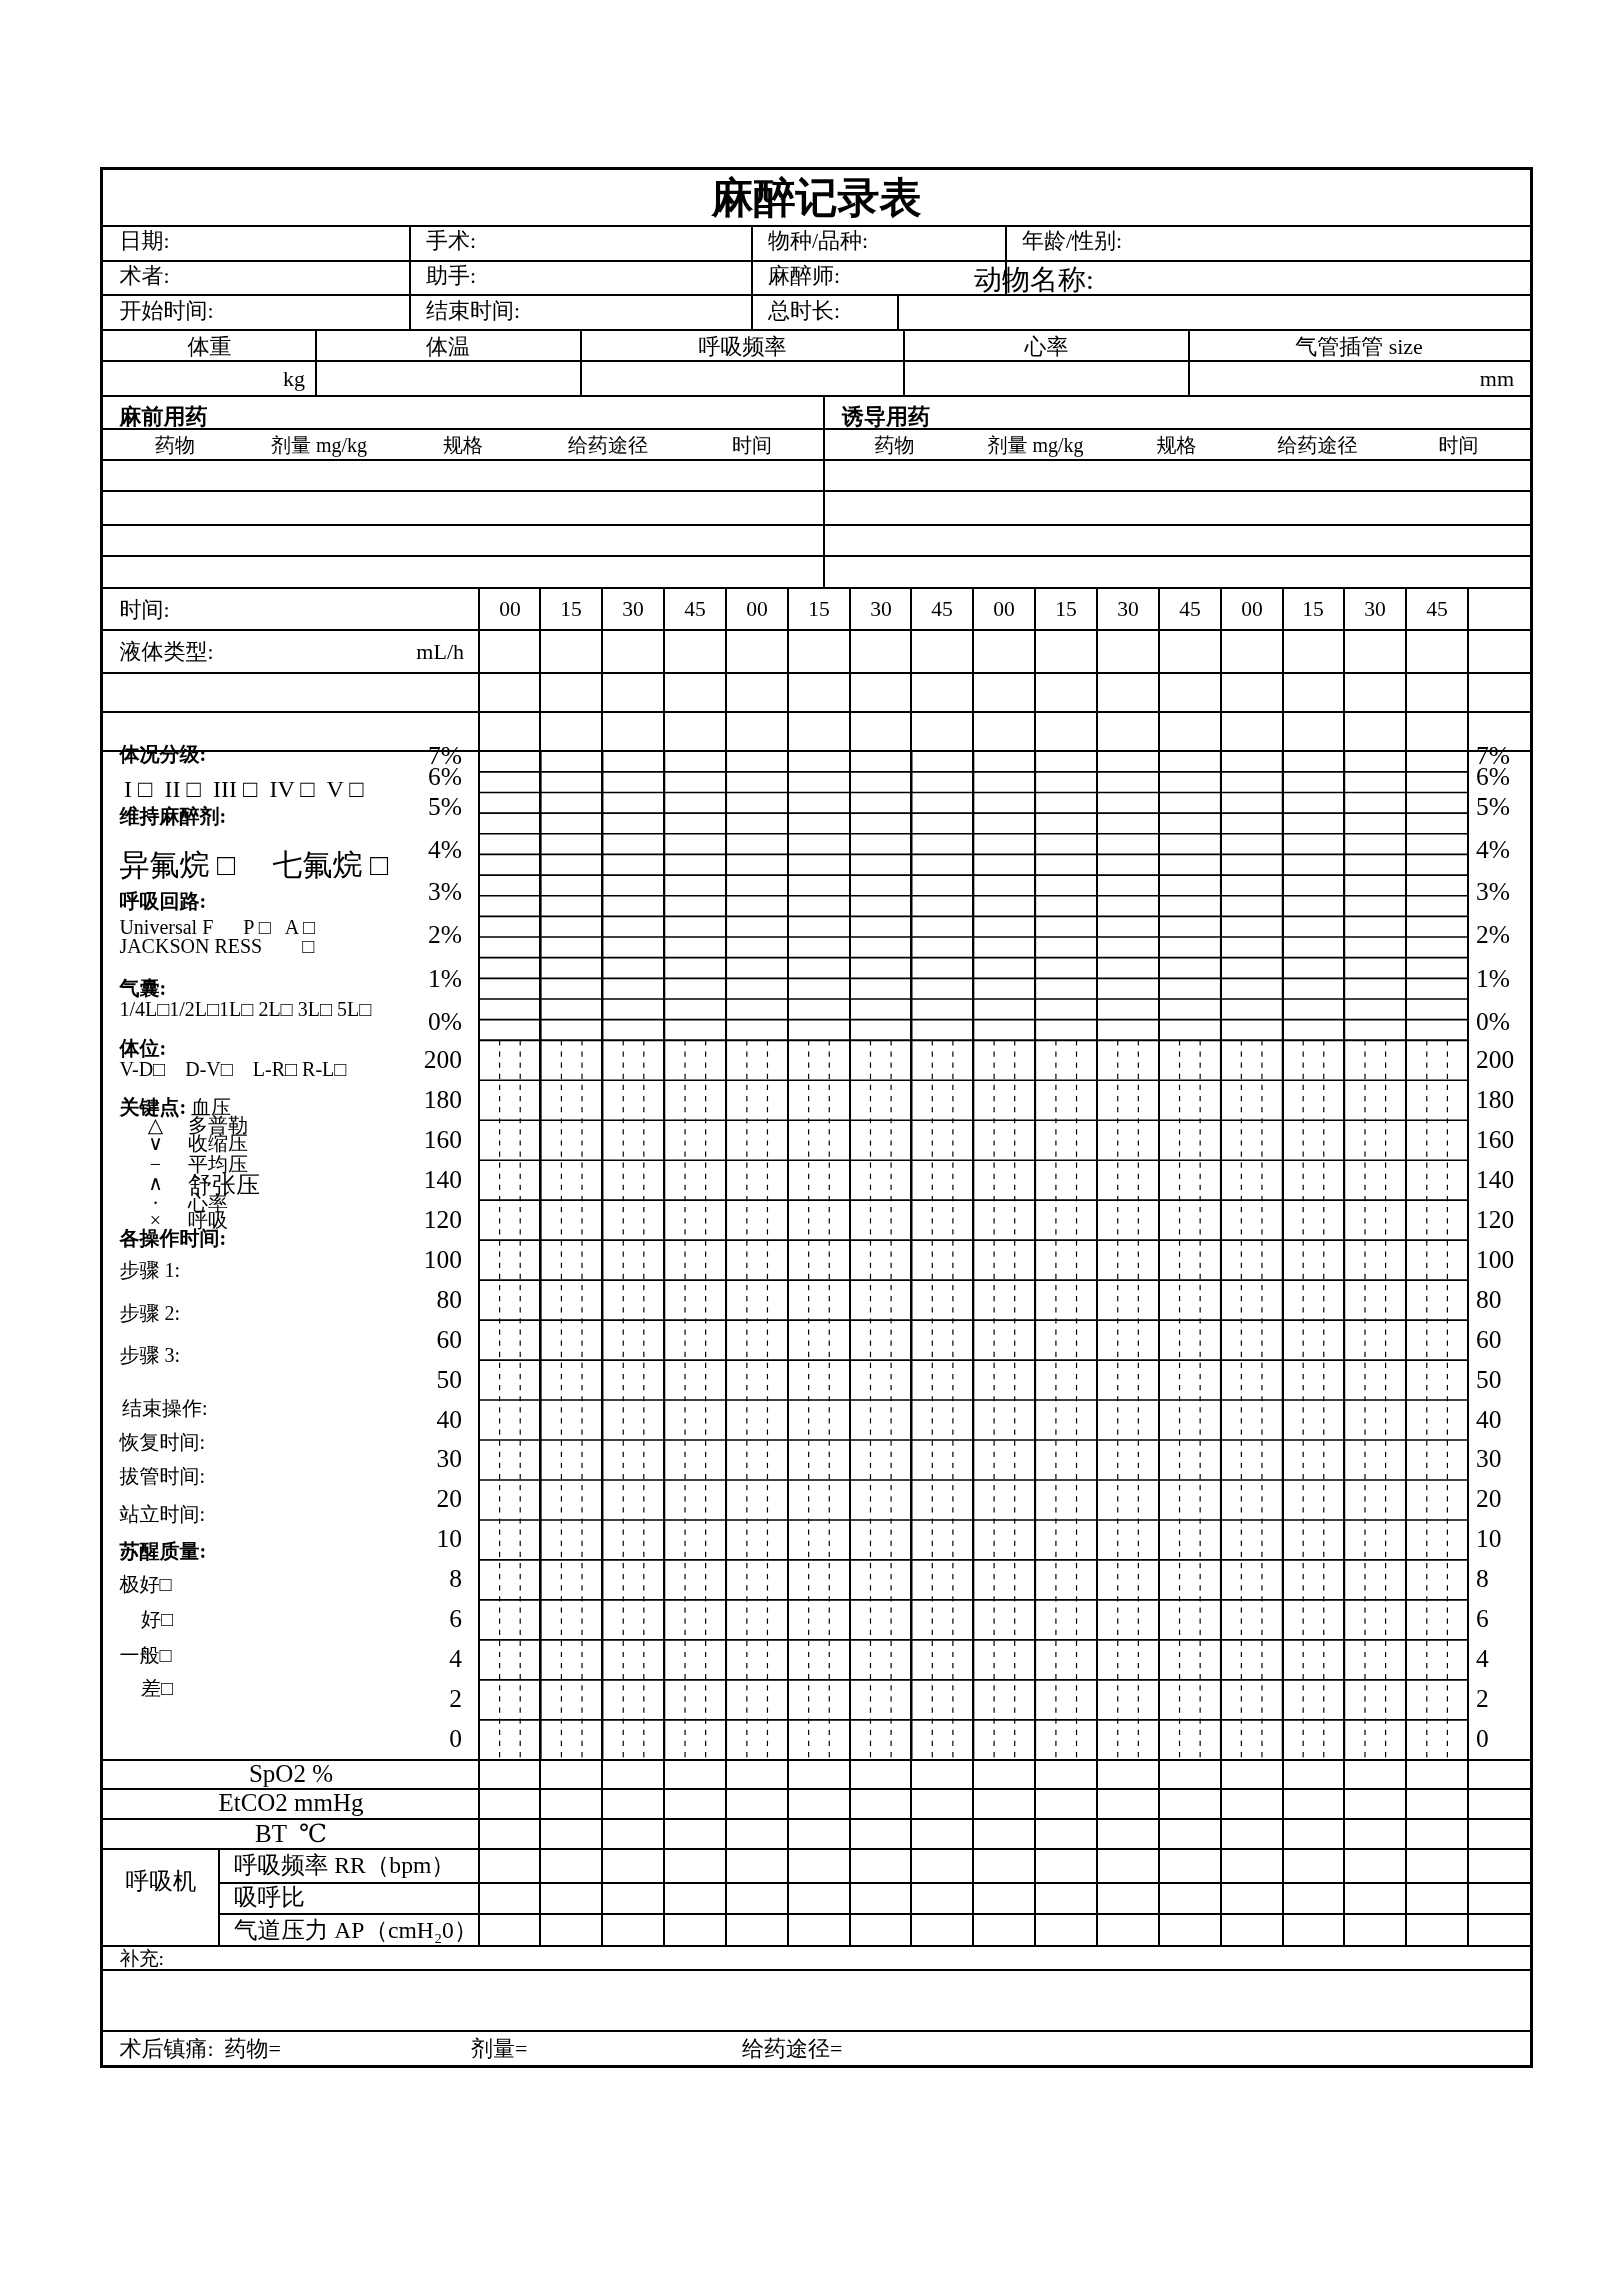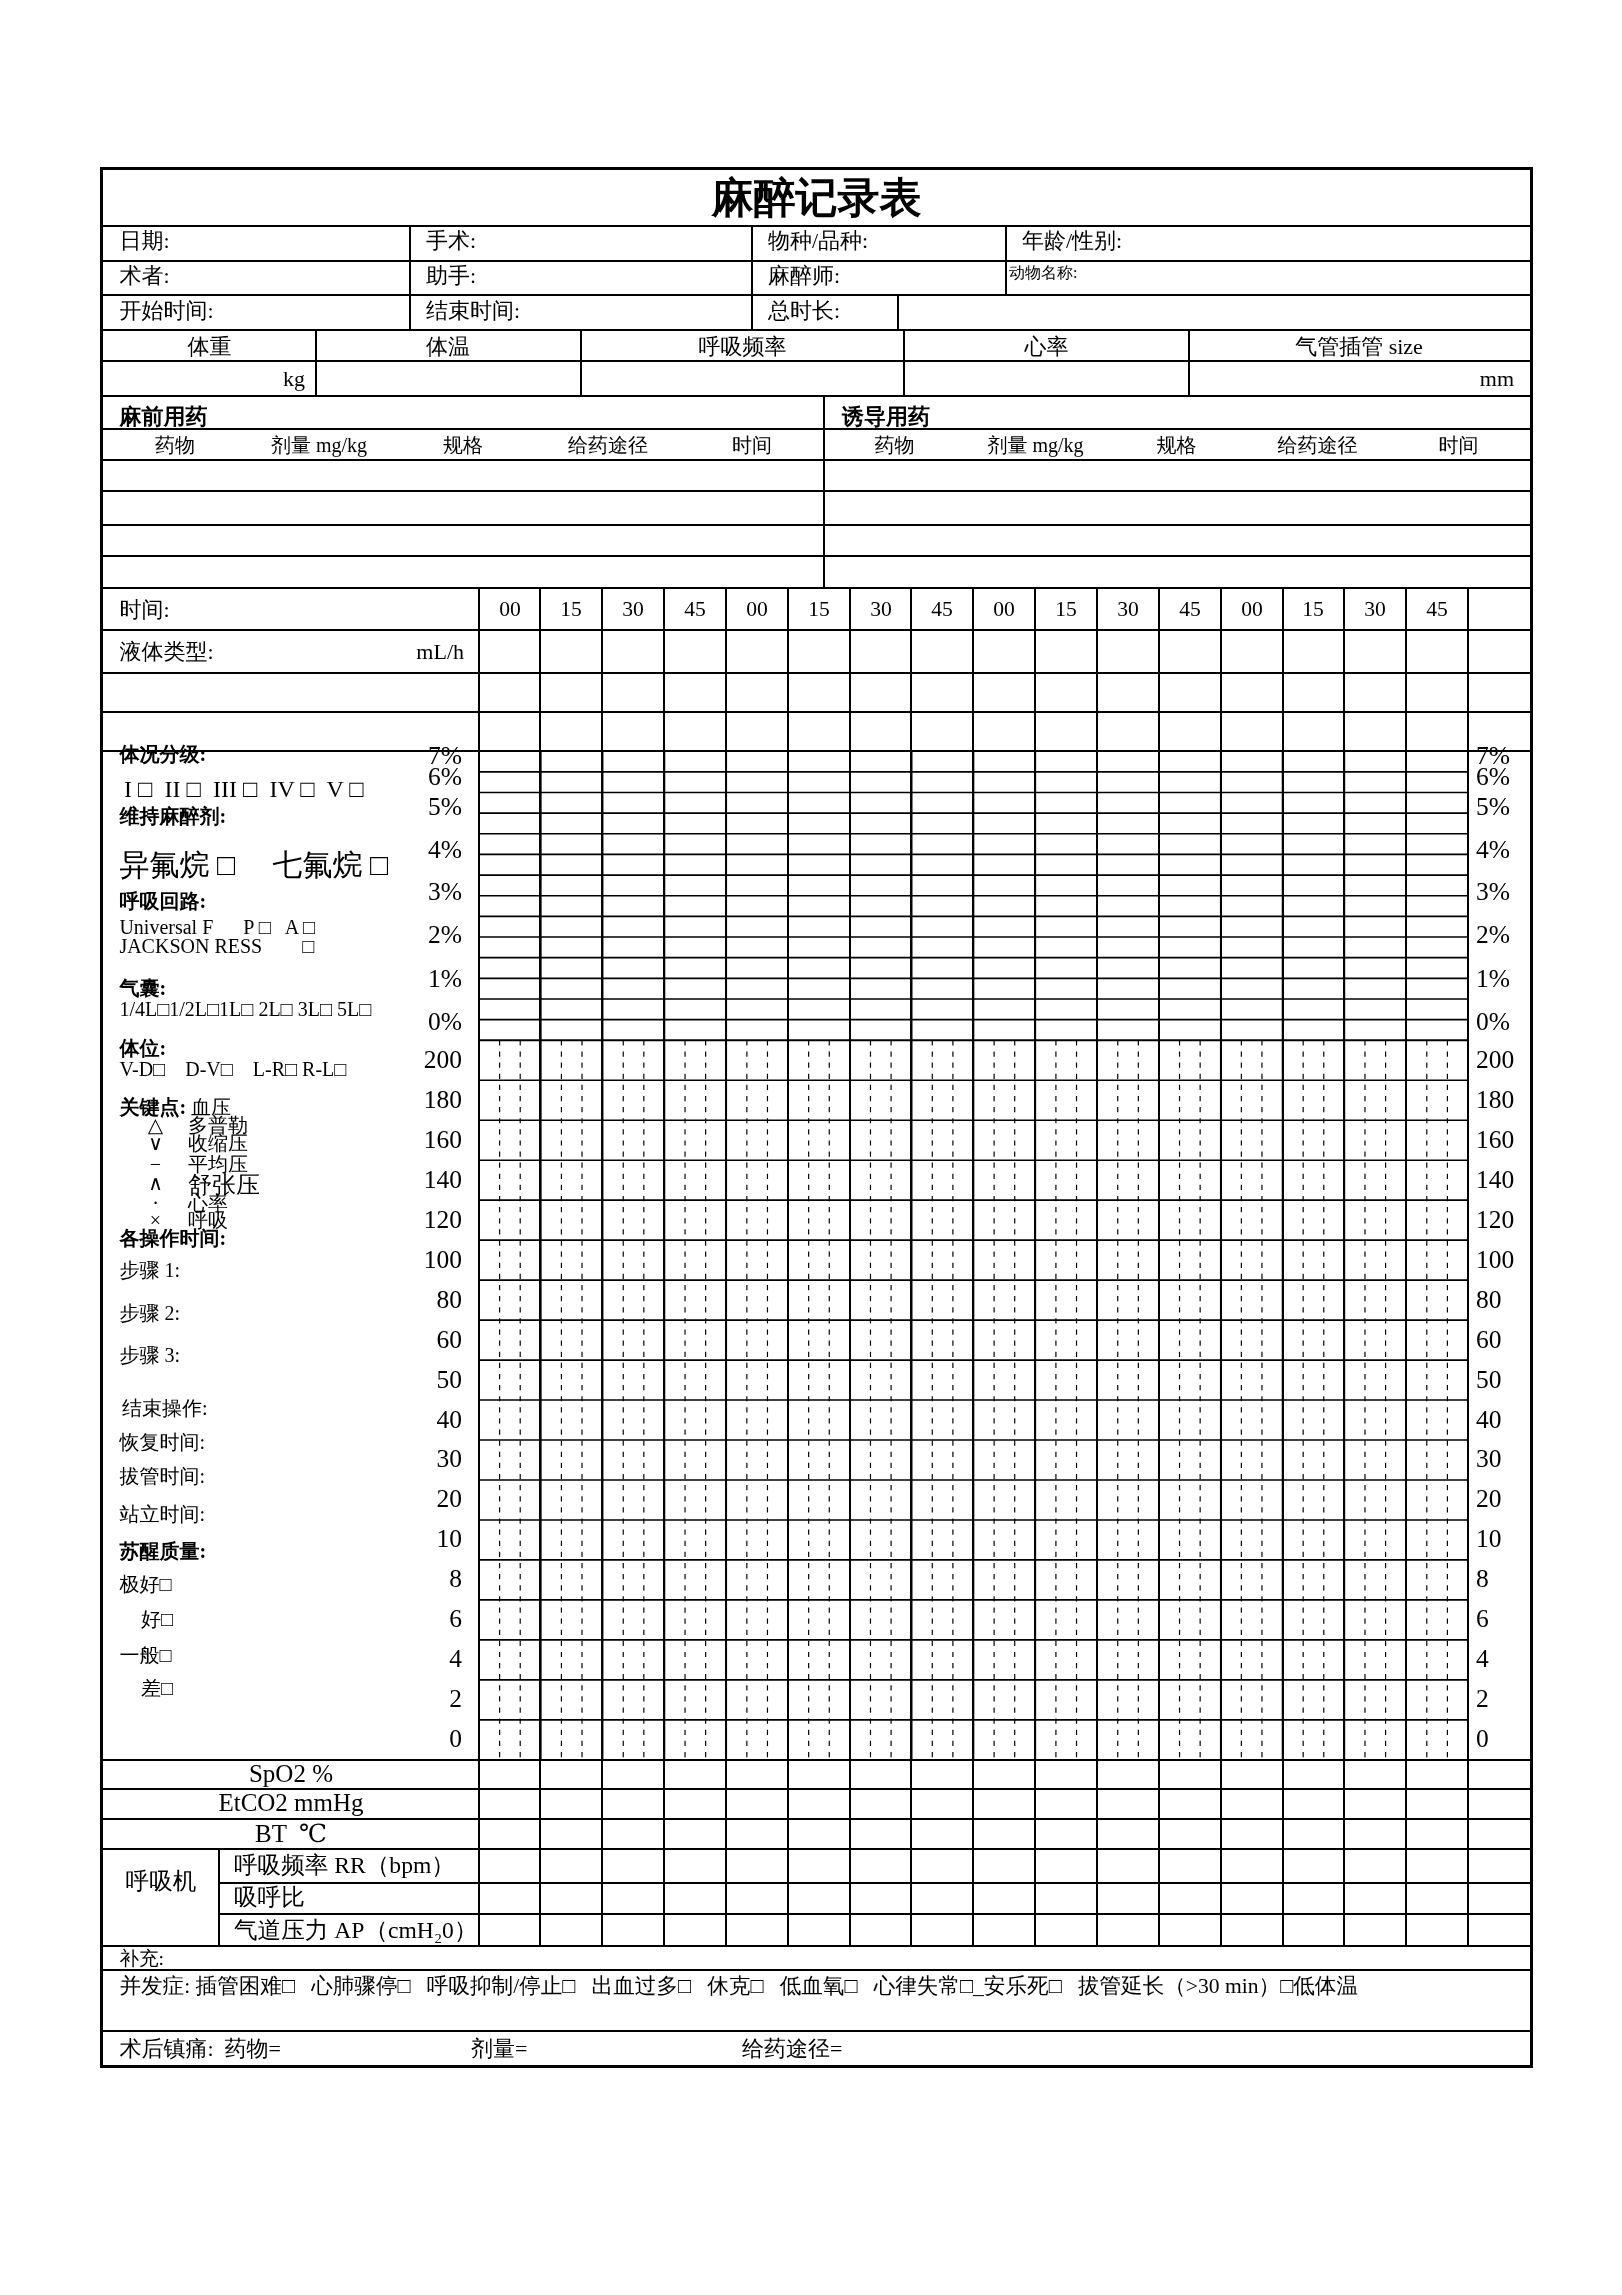--- a/index.html
+++ b/index.html
@@ -81,21 +81,21 @@
     </div>
 
   <div id="gen">
       <div class="lbl" style="left:16.4px;top:58px;font-size:22px;">日期:</div>
       <div class="lbl" style="left:323px;top:58px;font-size:22px;">手术:</div>
       <div class="lbl" style="left:665px;top:58px;font-size:22px;">物种/品种:</div>
       <div class="lbl" style="left:919px;top:58px;font-size:22px;">年龄/性别:</div>
       <div class="lbl" style="left:16.4px;top:93px;font-size:22px;">术者:</div>
       <div class="lbl" style="left:323px;top:93px;font-size:22px;">助手:</div>
       <div class="lbl" style="left:665px;top:93px;font-size:22px;">麻醉师:</div>
-      <div class="lbl" style="left:906px;top:93px;font-size:16px;">动物名称:</div>
+      <div class="lbl" style="left:871px;top:93px;font-size:28px;">动物名称:</div>
       <div class="lbl" style="left:16.4px;top:128px;font-size:22px;">开始时间:</div>
       <div class="lbl" style="left:323px;top:128px;font-size:22px;">结束时间:</div>
       <div class="lbl" style="left:665px;top:128px;font-size:22px;">总时长:</div>
       <div class="lbl c" style="left:0px;top:164px;width:213px;font-size:22px;">体重</div>
       <div class="lbl c" style="left:213px;top:164px;width:264px;font-size:22px;">体温</div>
       <div class="lbl c" style="left:478px;top:164px;width:323px;font-size:22px;">呼吸频率</div>
       <div class="lbl c" style="left:801px;top:164px;width:285px;font-size:22px;">心率</div>
       <div class="lbl c" style="left:1086px;top:164px;width:340px;font-size:22px;">气管插管 size</div>
       <div class="lbl c" style="left:0px;top:263px;width:144px;font-size:20px;">药物</div>
       <div class="lbl c" style="left:144px;top:263px;width:144px;font-size:20px;">剂量 mg/kg</div>
@@ -308,20 +308,19 @@
   <div class="lbl" style="left:16.4px;top:764px;font-size:20px;">JACKSON RESS        □</div>
   <div class="lbl b" style="left:16.4px;top:806px;font-size:20px;">气囊:</div>
   <div class="lbl" style="left:16.4px;top:827px;font-size:20px;">1/4L□1/2L□1L□ 2L□ 3L□ 5L□</div>
   <div class="lbl b" style="left:16.4px;top:866px;font-size:20px;">体位:</div>
   <div class="lbl" style="left:16.4px;top:887px;font-size:20px;">V-D□    D-V□    L-R□ R-L□</div>
   <div class="lbl" style="left:16.4px;top:925px;font-size:20px;"><span class="b">关键点:</span> <span>血压</span></div>
   <div class="lbl b" style="left:16.4px;top:1056px;font-size:20px;">各操作时间:</div>
   <div class="lbl b" style="left:16.4px;top:1369px;font-size:20px;">苏醒质量:</div>
 
   <div class="lbl" style="left:16.4px;top:1777px;font-size:19.6px;">补充:</div>
-  <div class="lbl" style="left:16.4px;top:1804px;font-size:21.6px;">并发症: 插管困难□   心肺骤停□   呼吸抑制/停止□   出血过多□   休克□   低血氧□   心律失常□_安乐死□   拔管延长（&gt;30 min）□低体温</div>
   <div class="lbl" style="left:16.4px;top:1866px;font-size:22px;">术后镇痛:  药物=</div>
   <div class="lbl" style="left:368px;top:1866px;font-size:22px;">剂量=</div>
   <div class="lbl" style="left:639px;top:1866px;font-size:22px;">给药途径=</div>
 
   <div class="lbl c" style="left:0;top:1697px;width:116px;font-size:23.6px;">呼吸机</div>
 </div>
 
 
 </body></html>

